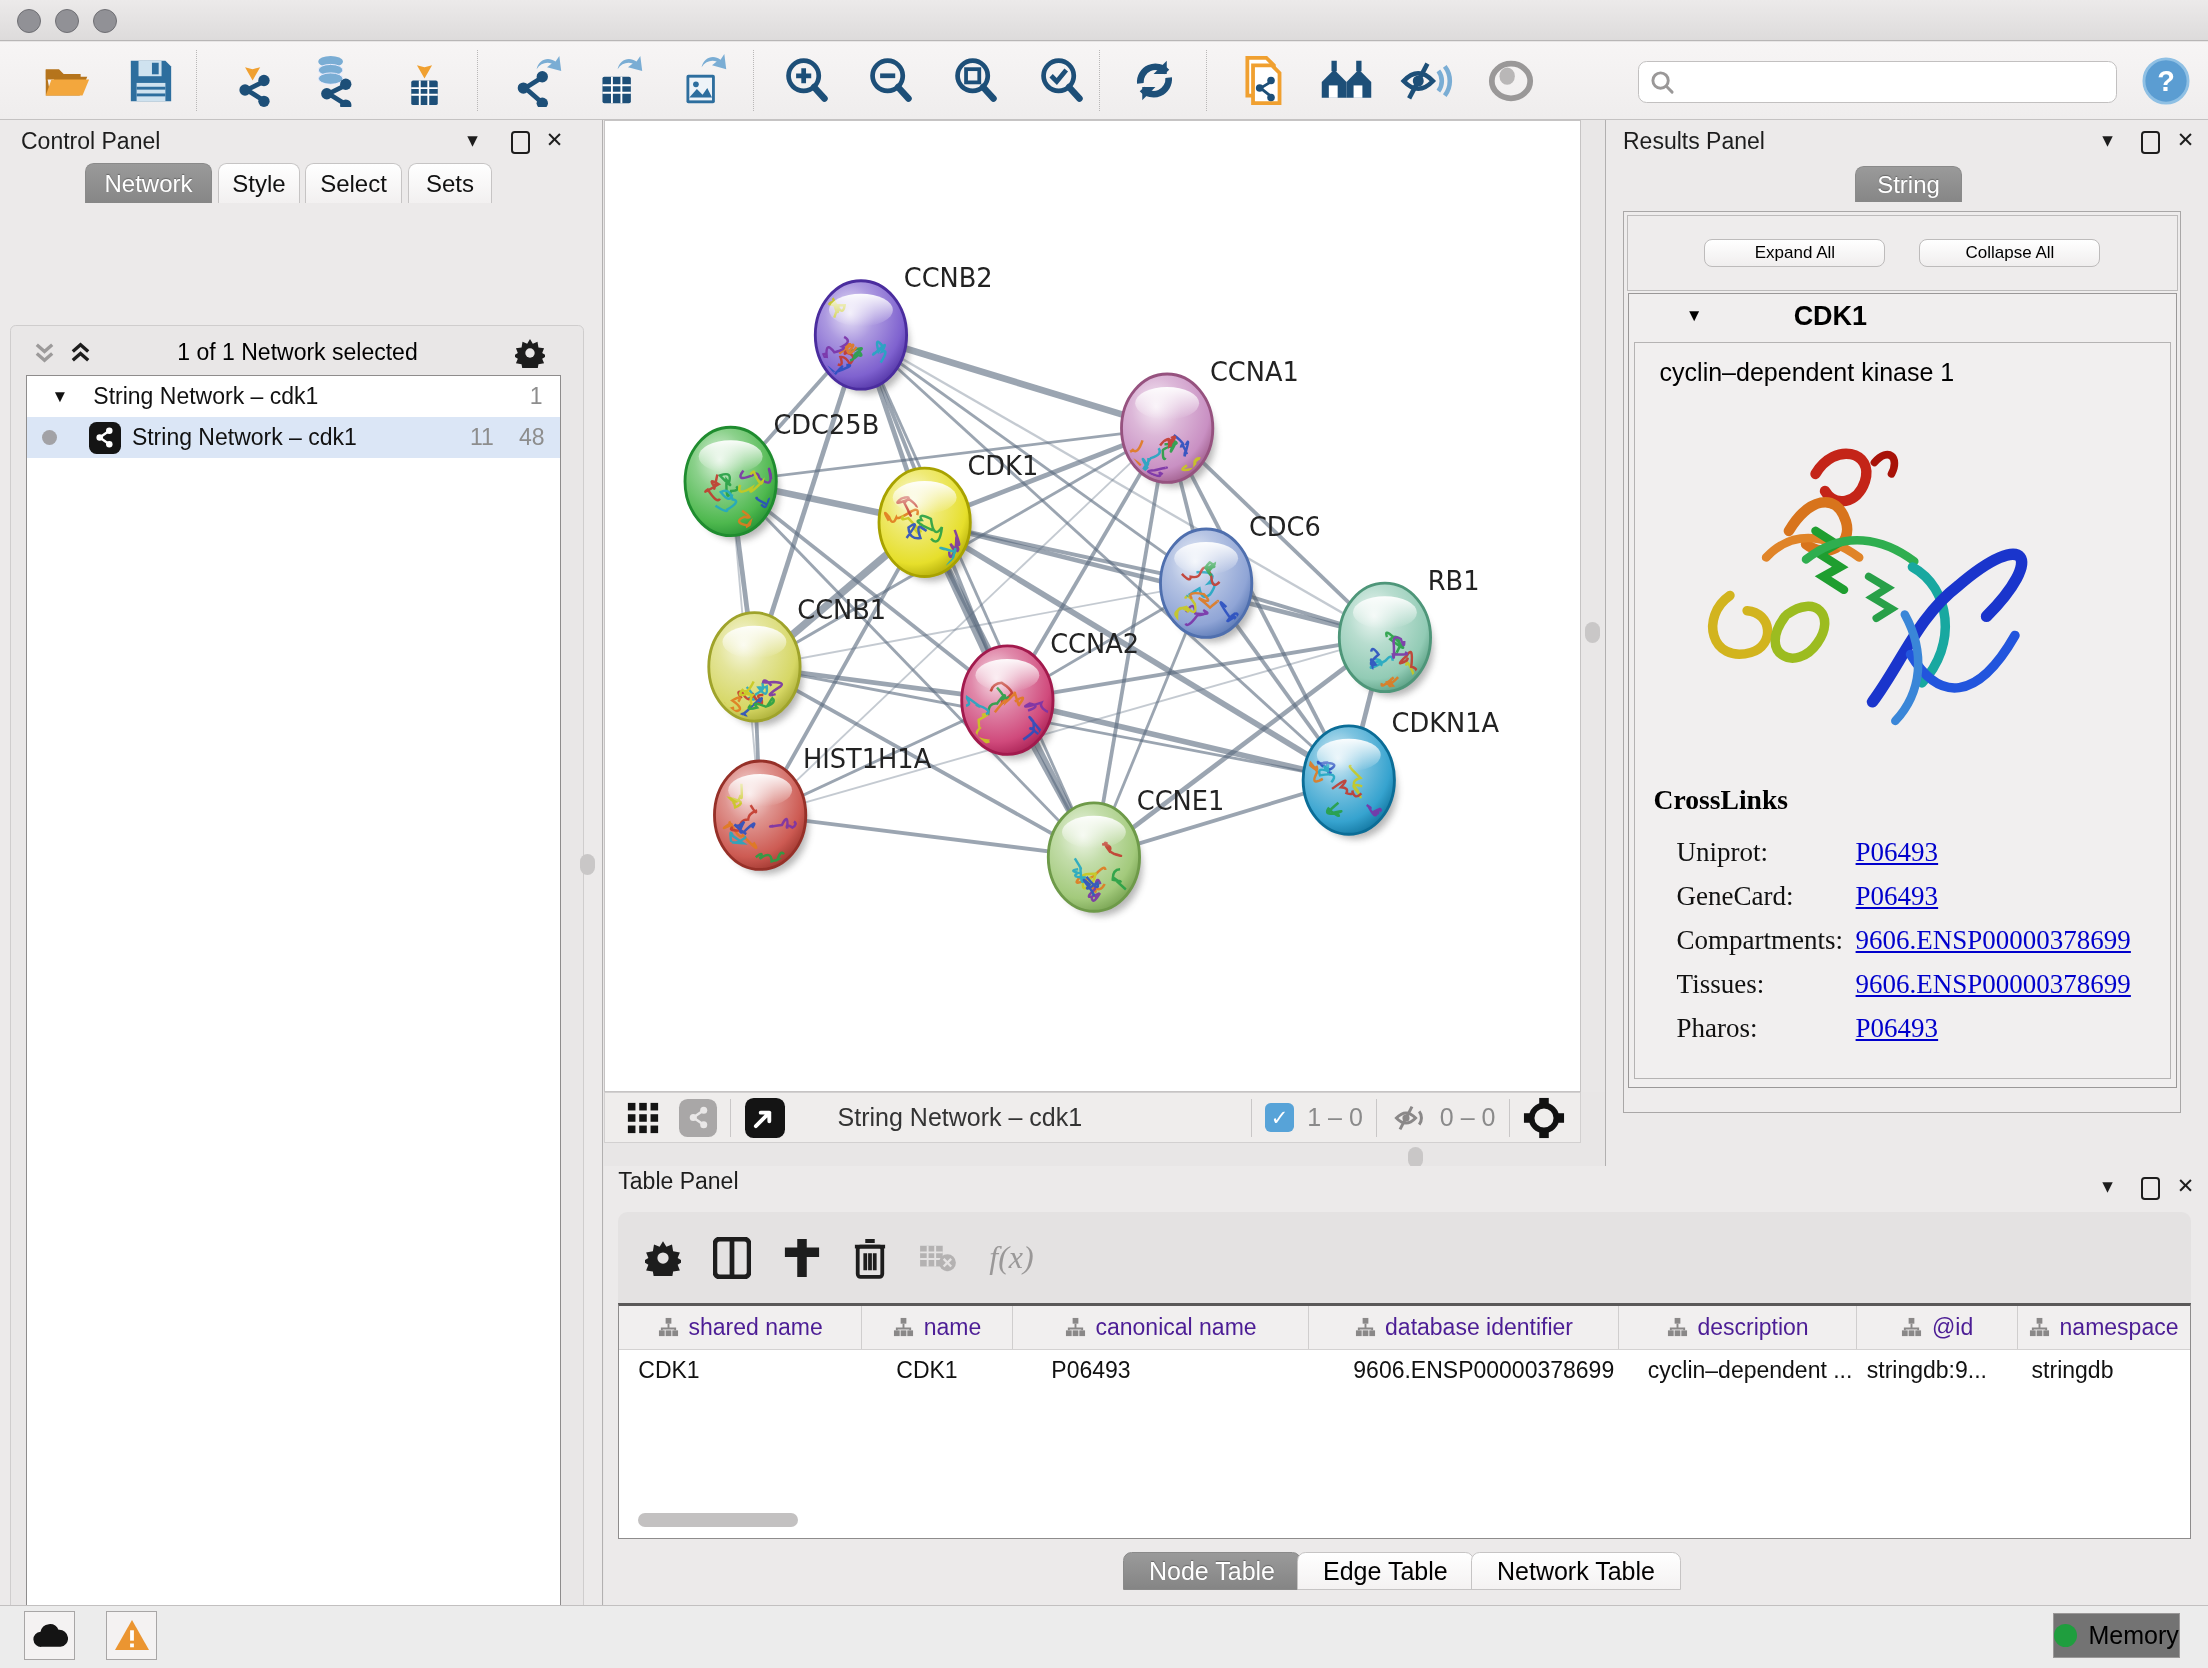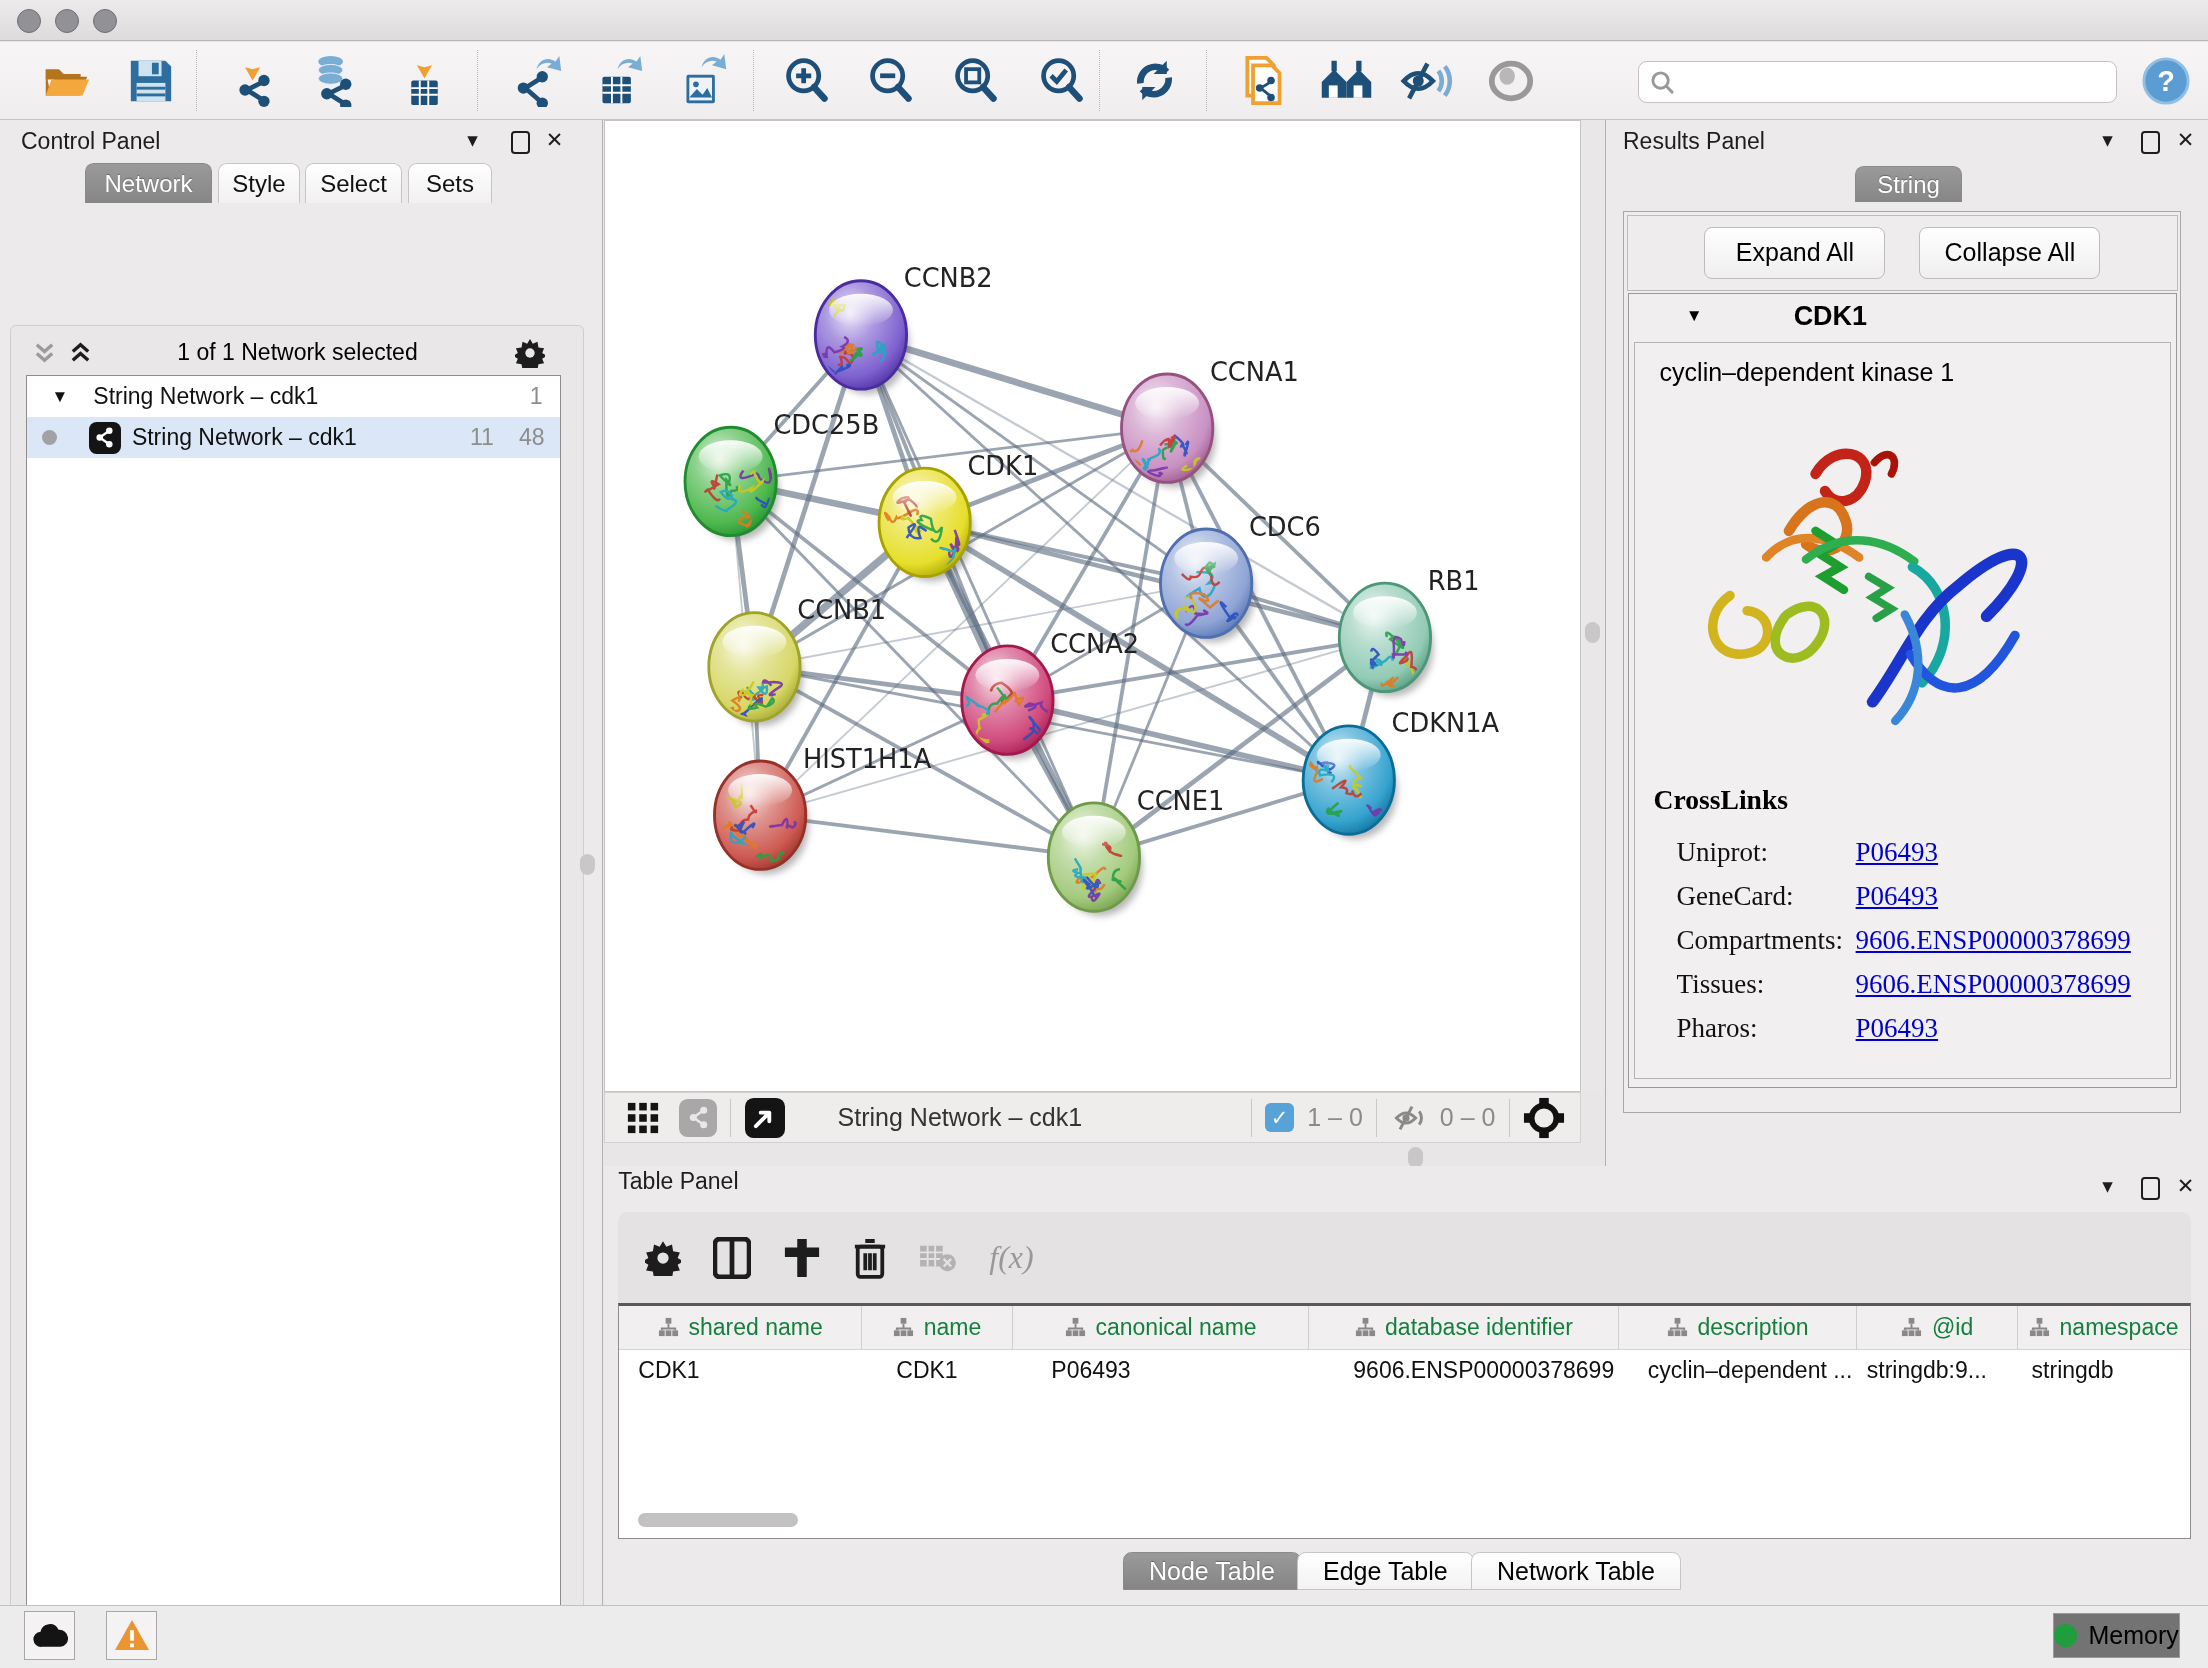--- a/index.html
+++ b/index.html
@@ -43,34 +43,34 @@
   .ntsep { width:0; height:38px; border-left:1px solid #c9c7c7; margin:0 13.3px; }
   .nt-title { font-size:25px; color:#333; }
   .nt-cnt { font-size:25px; color:#8a8a8a; }
   .checkbox { width:28.5px; height:28.5px; background:#57a3d8; border-radius:5.7px; display:flex; align-items:center; justify-content:center; color:#fff; font-size:21px; font-weight:bold; }
   .grip { width:15px; height:21px; border-radius:7.6px; background:#c9c7c7; }
 
   
   .results-panel { left:1605px; top:120px; width:603px; height:1046px; background:#eceaea; border-left:1px solid #b2b0b0; }
   .rp-outer { left:17px; top:91px; width:558px; height:902px; background:#eeecec; border:1px solid #a9a7a7; }
   .rp-btnrow { left:2.9px; top:2.9px; width:551px; height:76px; border:1px solid #bdbbbb; display:flex; align-items:center; justify-content:center; gap:34px; }
-  .rp-btn { min-width:181px; height:52px; background:linear-gradient(#ffffff,#f0eeee); border:1px solid #bdbbbb; border-radius:8px; font-size:25px; display:flex; align-items:center; justify-content:center; cursor:pointer; }
+  .rp-btn { min-width:181px; height:28px; background:linear-gradient(#ffffff,#f0eeee); border:1px solid #bdbbbb; border-radius:8px; font-size:17px; display:flex; align-items:center; justify-content:center; cursor:pointer; }
   .rp-section { left:3.8px; top:81px; width:549px; height:795px; border:1px solid #9a9898; background:#f0eeee; }
   .rp-sechdr { height:44px; display:flex; align-items:center; }
   .rp-inner { left:4.8px; top:48px; width:537px; height:737px; border:1px solid #b5b3b3; background:#f1efef; }
   .xl-row { display:flex; font-family:"Liberation Serif","DejaVu Serif",serif; font-size:27px; height:44px; align-items:center; }
   .xl-label { width:179px; color:#111; }
   .xl-link { color:#0000cc; text-decoration:underline; cursor:pointer; }
 
   
   .table-panel { left:604px; top:1166px; width:1605px; height:439px; background:#eceaea; }
   .tp-toolbar { left:14.3px; top:46px; width:1573px; height:91px; background:#e4e2e2; border-radius:9.5px 9.5px 0 0; display:flex; align-items:center; gap:32px; padding-left:27px; }
   .tp-tbl { left:14.3px; top:137px; width:1573px; height:236px; background:#fff; border:1px solid #8e8c8c; border-top:3.8px solid #5a5858; overflow:hidden; }
   .th-row { display:flex; height:44px; background:#f1efef; border-bottom:1px solid #d4d2d2; }
-  .th { display:flex; align-items:center; justify-content:center; gap:9.5px; font-size:23px; color:#15803d; border-right:1px solid #d0cece; }
+  .th { display:flex; align-items:center; justify-content:center; gap:9.5px; font-size:23px; color:#4c1d95; border-right:1px solid #d0cece; }
   .td-row { display:flex; height:40px; }
   .td { font-size:23px; color:#111; padding-left:19px; display:flex; align-items:center; }
   .hscroll-thumb { left:19px; top:207px; width:160px; height:14.3px; border-radius:7.6px; background:#c3c1c1; }
   .bot-tab { height:38px; border:1px solid #c6c4c4; border-radius:8.6px 8.6px 0 0; background:linear-gradient(#ffffff,#f4f2f2); display:flex; align-items:center; justify-content:center; font-size:25px; padding:0 25px; cursor:pointer; }
   .bot-tab.sel { background:linear-gradient(#9a9a9a,#858585); color:#fff; text-shadow:0 -1px 1px #666; border-color:#8a8a8a;text-align:right; }
 
   
   .statusbar { left:0; top:1605px; width:2208px; height:63px; background:#ececec; border-top:1px solid #c2c0c0; }
   .sb-btn { top:4.8px; width:51px; height:49px; background:#f4f2f2; border:1px solid #a8a6a6; display:flex; align-items:center; justify-content:center; }
   .mem-btn { left:2053px; top:6.7px; width:127px; height:45px; background:#737373; border:1px solid #9a9898; display:flex; align-items:center; justify-content:center; gap:11.4px; font-size:25px; cursor:pointer; }

